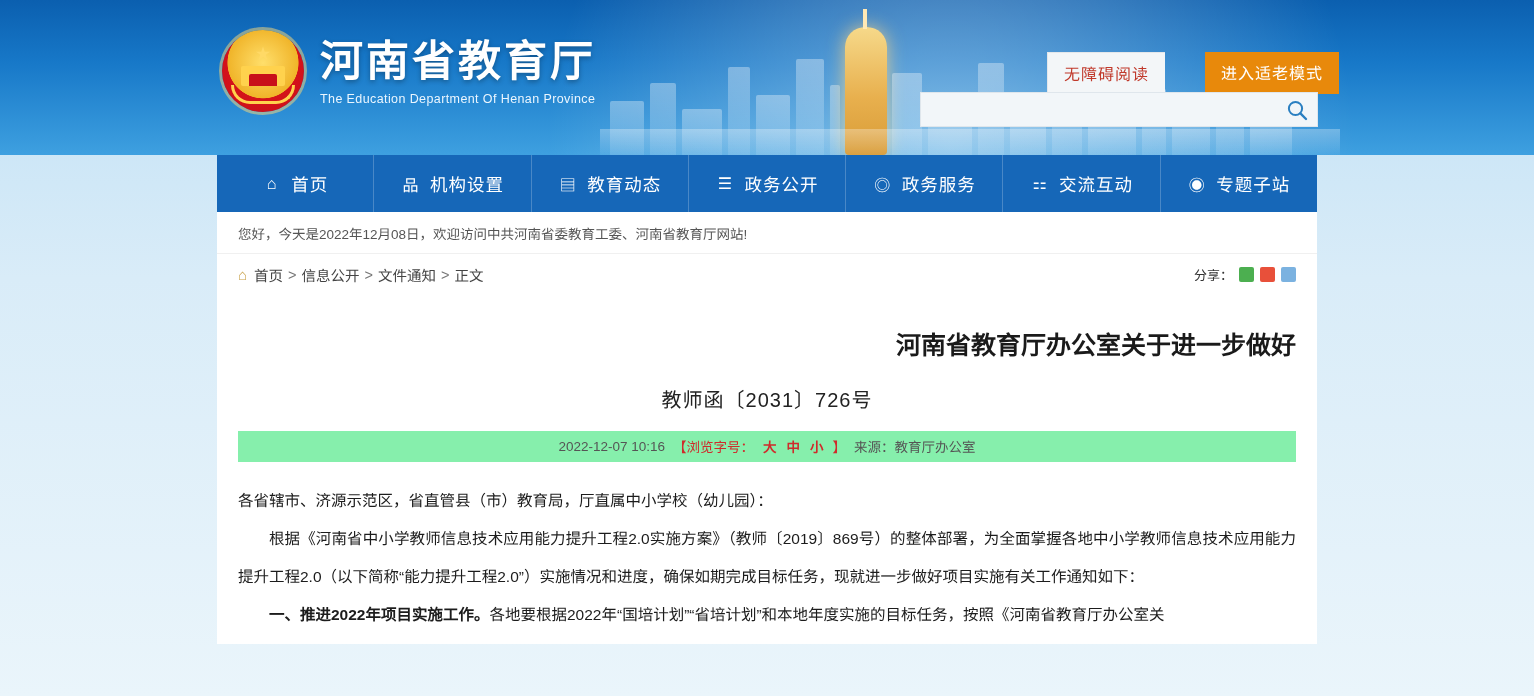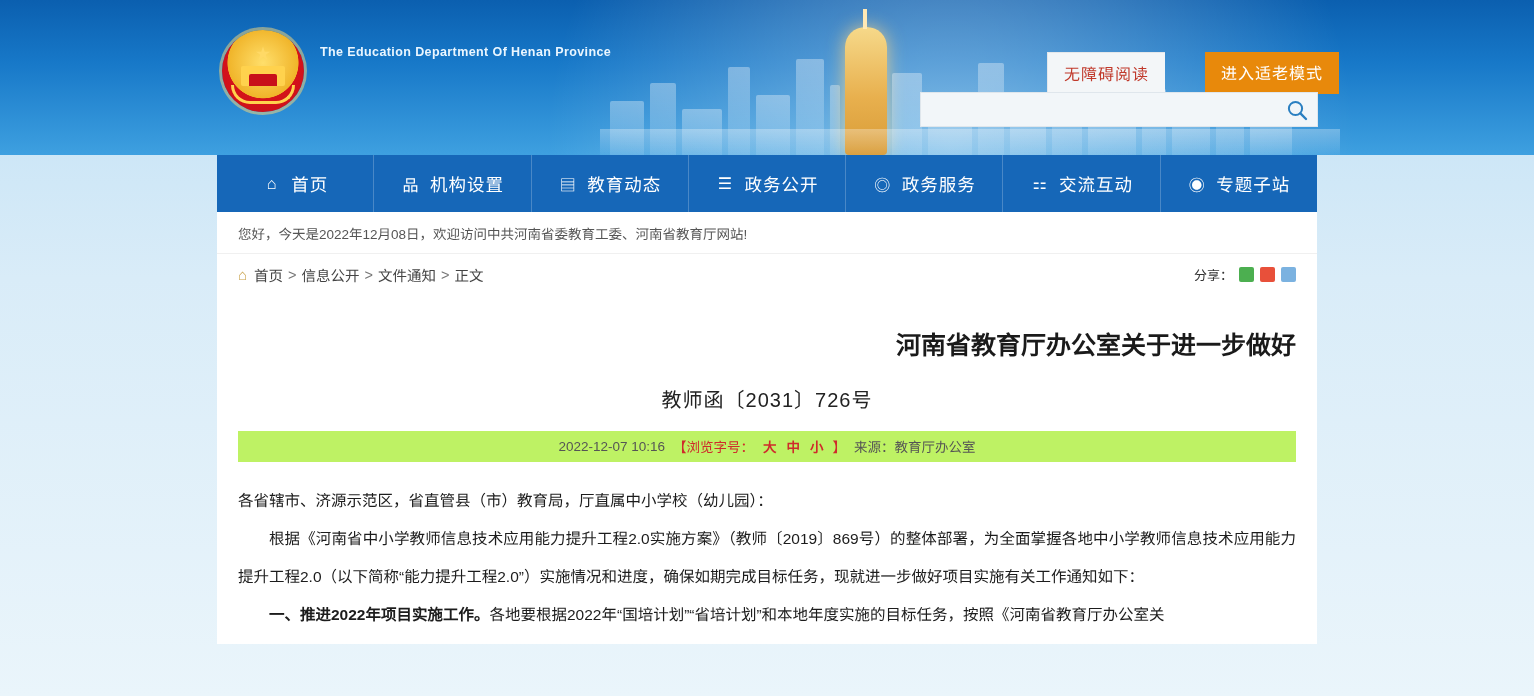--- a/index.html
+++ b/index.html
@@ -133,21 +133,21 @@
     font-weight: bold;
     letter-spacing: 3px;
     line-height: 1.1;
     text-shadow: 0 2px 5px rgba(0,0,0,0.30);
   }
   .logo-en {
     margin-top: 7px;
     font-size: 12.5px;
     letter-spacing: 0.4px;
     color: #eaf6ff;
-    font-weight: bold;
+    font-weight: normal;
   }
 
   
   .top-btns {
     position: absolute;
     left: 1047px;
     top: 52px;
     display: flex;
     gap: 40px;
   }
@@ -285,21 +285,21 @@
   }
   .docnum {
     text-align: center;
     font-size: 20px;
     color: #222;
     margin-top: 19px;
     letter-spacing: 1px;
   }
   .metabar {
     margin-top: 18px;
-    background: #bef264;
+    background: #86efac;
     height: 31px;
     display: flex;
     align-items: center;
     justify-content: center;
     gap: 8px;
     font-size: 13.5px;
     color: #555;
   }
   .fs-label { color: #cf2b2b; }
   .fs-opt { color: #cf2b2b; cursor: pointer; padding: 0 1px; }
@@ -344,20 +344,21 @@
       <div class="water"></div>
     </div>
 
     <div class="emblem">
       <div class="star">★</div>
       <div class="gate"></div>
       <div class="wheat"></div>
     </div>
 
     <div class="logo-text">
+      <div class="logo-cn">河南省教育厅</div>
       <div class="logo-en">The Education Department Of Henan Province</div>
     </div>
 
     <div class="top-btns">
       <div class="btn-accessible">无障碍阅读</div>
       <div class="btn-elder">进入适老模式</div>
     </div>
 
     <div class="search-box">
       <input class="search-input" type="text" value="" placeholder="" style="">

